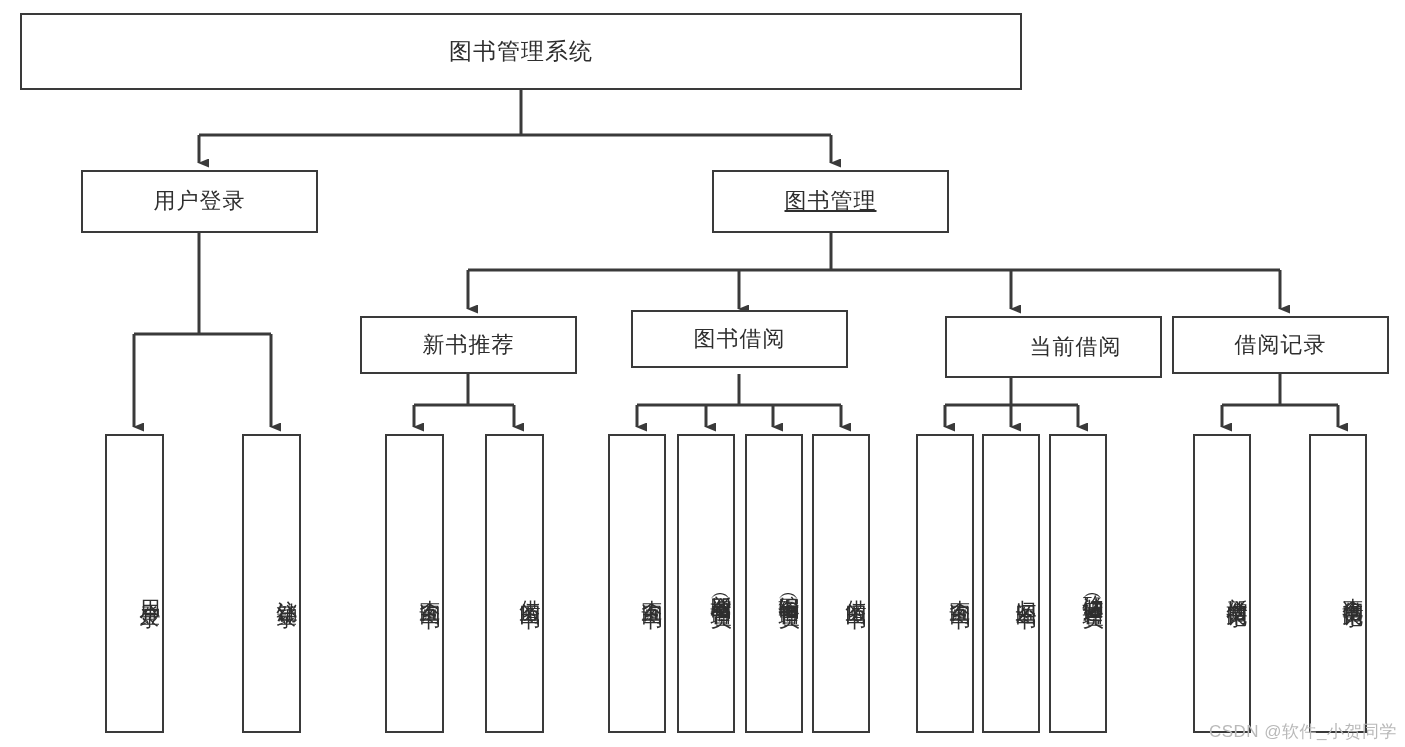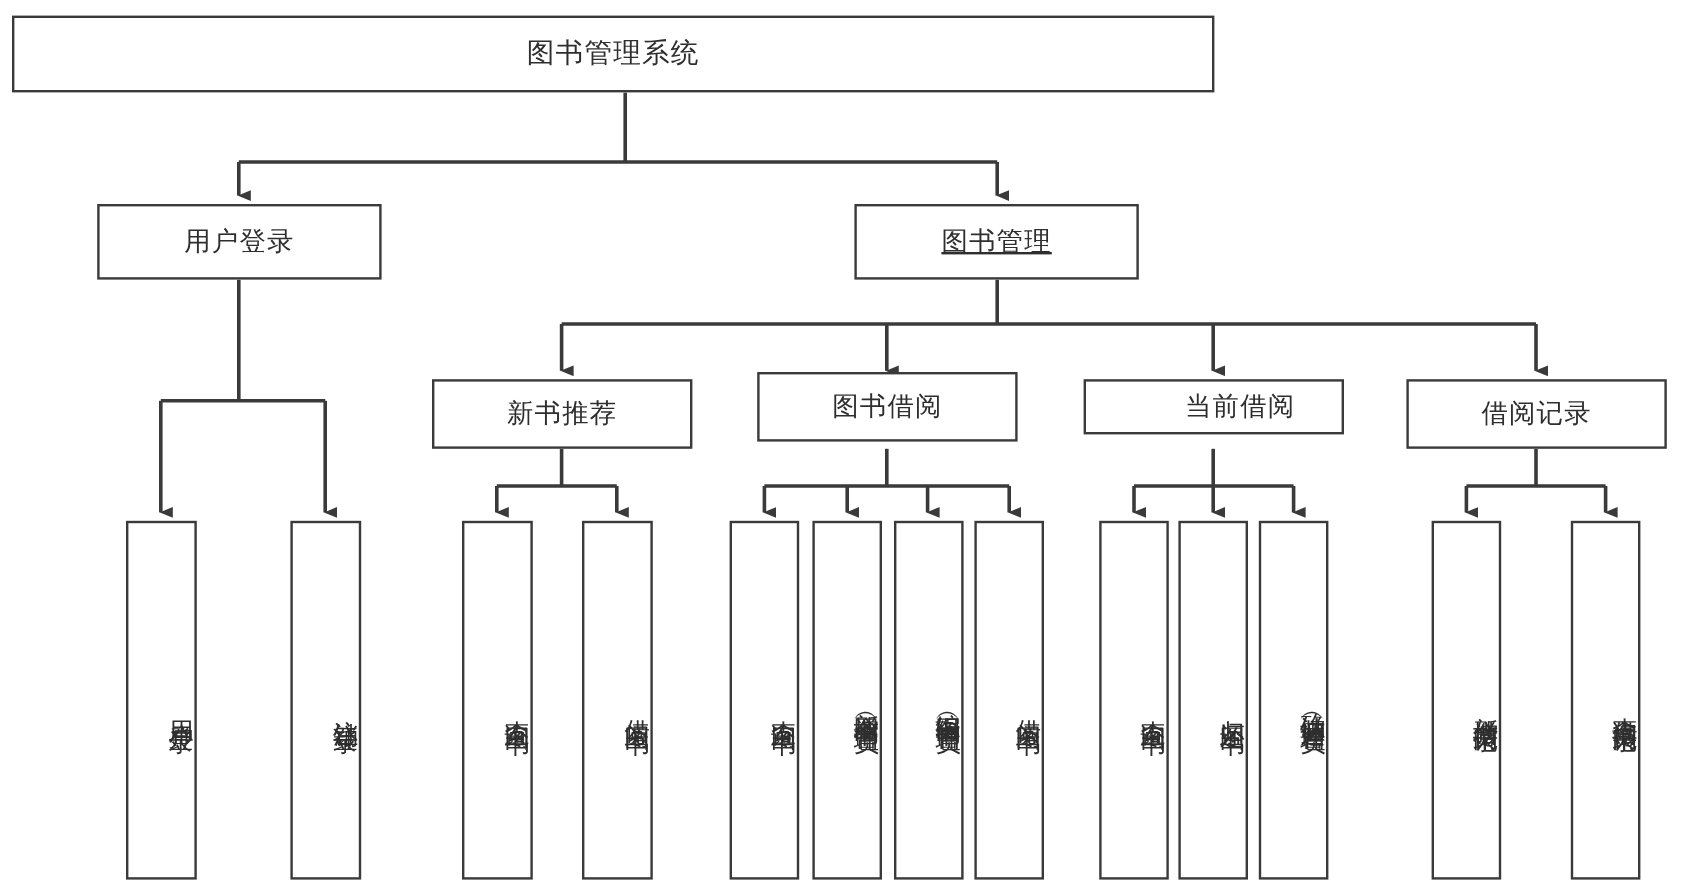--- a/index.html
+++ b/index.html
@@ -123,38 +123,38 @@
       <path d="M 1011,405 L 1011,427" marker-end="url(#arrowhead)"></path>
       <path d="M 1078,405 L 1078,427" marker-end="url(#arrowhead)"></path>
 
       <path d="M 1280,374 L 1280,405"></path>
       <path d="M 1222,405 L 1338,405"></path>
       <path d="M 1222,405 L 1222,427" marker-end="url(#arrowhead)"></path>
       <path d="M 1338,405 L 1338,427" marker-end="url(#arrowhead)"></path>
     </g>
   </svg>
 
-  <div class="node horiz root" style="left:10px; top:13px; width:1002px; height:64px;">
+  <div class="node horiz root" style="left:20px; top:13px; width:1002px; height:77px;">
     <span class="node-label">图书管理系统</span>
   </div>
 
   <div class="node horiz" style="left:81px; top:170px; width:237px; height:63px;">
     <span class="node-label">用户登录</span>
   </div>
   <div class="node horiz" style="left:712px; top:170px; width:237px; height:63px;text-decoration:underline;">
     <span class="node-label">图书管理</span>
   </div>
 
   <div class="node horiz" style="left:360px; top:316px; width:217px; height:58px;font-family:Liberation Serif, serif;">
     <span class="node-label">新书推荐</span>
   </div>
   <div class="node horiz" style="left:631px; top:310px; width:217px; height:58px;">
     <span class="node-label">图书借阅</span>
   </div>
-  <div class="node horiz" style="left:903px; top:316px; width:217px; height:46px;padding-left:44px;">
+  <div class="node horiz" style="left:945px; top:316px; width:217px; height:62px;padding-left:44px;">
     <span class="node-label">当前借阅</span>
   </div>
   <div class="node horiz" style="left:1172px; top:316px; width:217px; height:58px;">
     <span class="node-label">借阅记录</span>
   </div>
 
   <div class="node vert" style="left:105px; top:434px; width:59px; height:299px;">
     <span class="node-label">用户登录</span>
   </div>
   <div class="node vert" style="left:242px; top:434px; width:59px; height:299px;">
@@ -191,14 +191,15 @@
     <span class="node-label">确认归还（管理员）</span>
   </div>
 
   <div class="node vert tall-text" style="left:1193px; top:434px; width:58px; height:299px;">
     <span class="node-label">新增借阅记录</span>
   </div>
   <div class="node vert tall-text" style="left:1309px; top:434px; width:58px; height:299px;">
     <span class="node-label">查询借阅记录</span>
   </div>
 
+  <div id="watermark">CSDN @软件_小贺同学</div>
 
 </div>
 
 </body></html>

